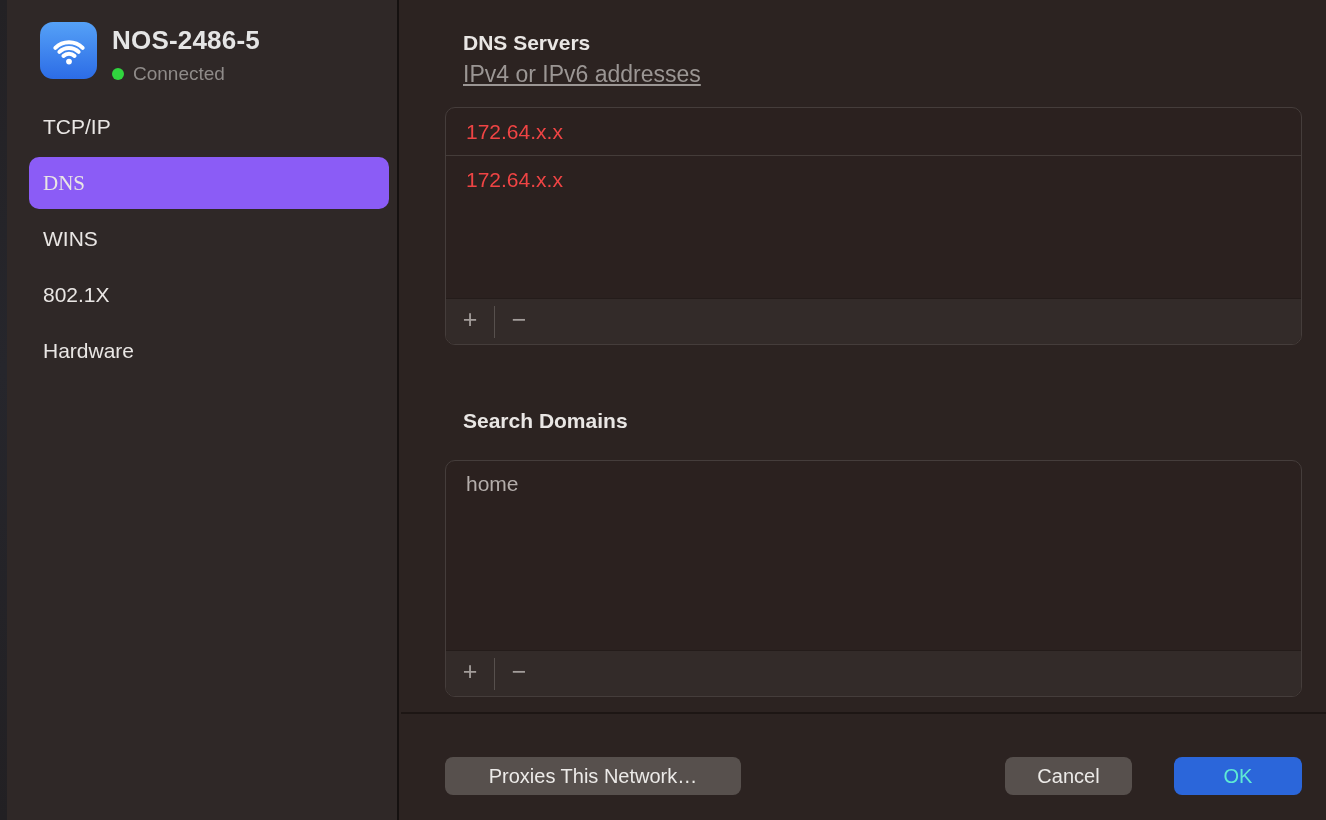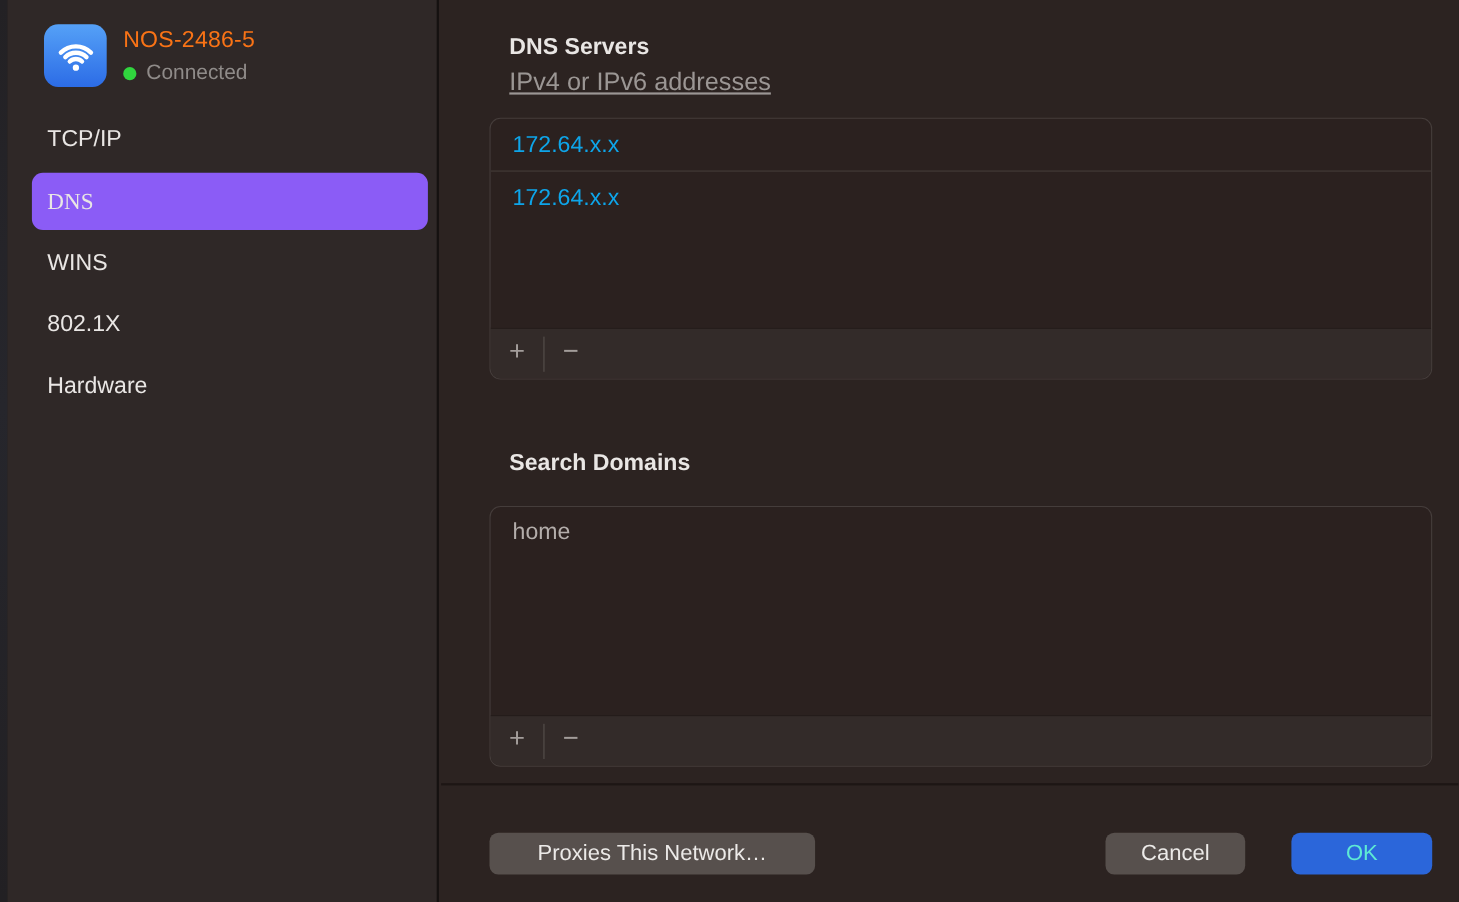--- a/index.html
+++ b/index.html
@@ -26,21 +26,21 @@
   }
   .network-header { position: absolute; left: 33px; top: 22px; display: flex; }
   .wifi-badge {
     width: 57px; height: 57px; border-radius: 13px;
     background: linear-gradient(180deg, #55a1f7 0%, #2c6ce6 100%);
     display: flex; align-items: center; justify-content: center;
     flex: 0 0 auto;
   }
   .wifi-badge svg { width: 44px; height: 44px; }
   .network-info { margin-left: 15px; padding-top: 3px; }
-  .network-name { font-size: 21px; font-weight: 400; color: #f97316; letter-spacing: .2px; }
+  .network-name { font-size: 26px; font-weight: 700; color: #e5e5e5; letter-spacing: .2px; }
   .network-status { display: flex; align-items: center; margin-top: 7px; }
   .status-dot {
     width: 12px; height: 12px; border-radius: 50%;
     background: #30d53e; margin-right: 9px; flex: 0 0 auto;
   }
   .status-text { font-size: 19px; color: #8f8b89; }
 
   .sidebar-nav { position: absolute; left: 22px; top: 101px; width: 360px; }
   .nav-item {
     height: 52px; margin-bottom: 4px; border-radius: 10px;
@@ -62,21 +62,21 @@
     background: #2b211f;
     border: 1px solid #453d3b;
     border-radius: 10px;
     overflow: hidden;
   }
   #dns-box { top: 107px; height: 238px; }
   #sd-box  { top: 460px; height: 237px; }
 
   .list-row {
     height: 48px; display: flex; align-items: center;
-    padding: 0 20px; font-size: 21px; color: #0ea5e9;
+    padding: 0 20px; font-size: 21px; color: #ef4444;
   }
   .list-row.dim { color: #b3adaa; height: 46px; }
   .list-row.ruled { border-bottom: 1px solid #443c39; }
 
   .listbox-footer {
     position: absolute; left: 0; right: 0; bottom: 0; height: 46px;
     background: #332b29;
     border-top: 1px solid #241c1a;
     display: flex; align-items: center;
   }

